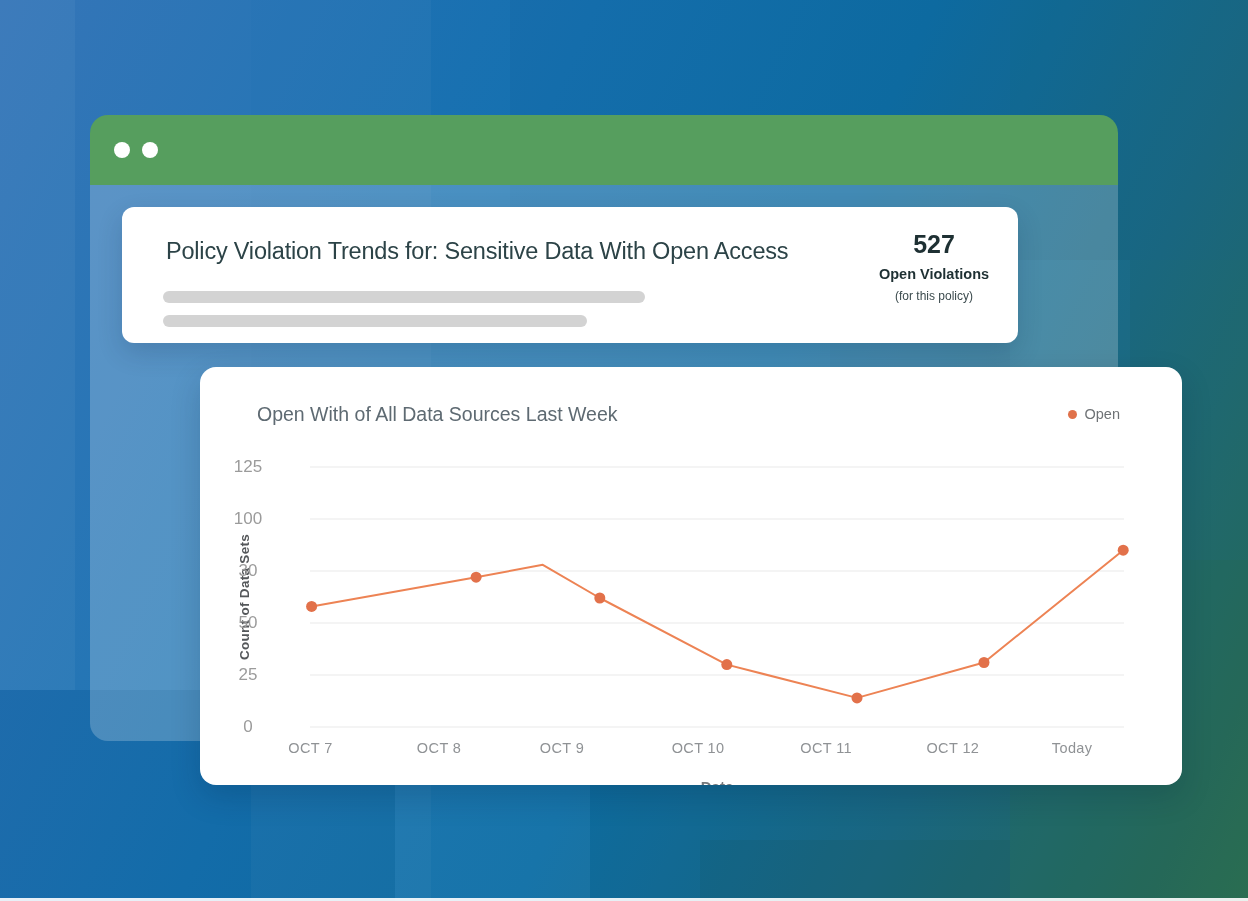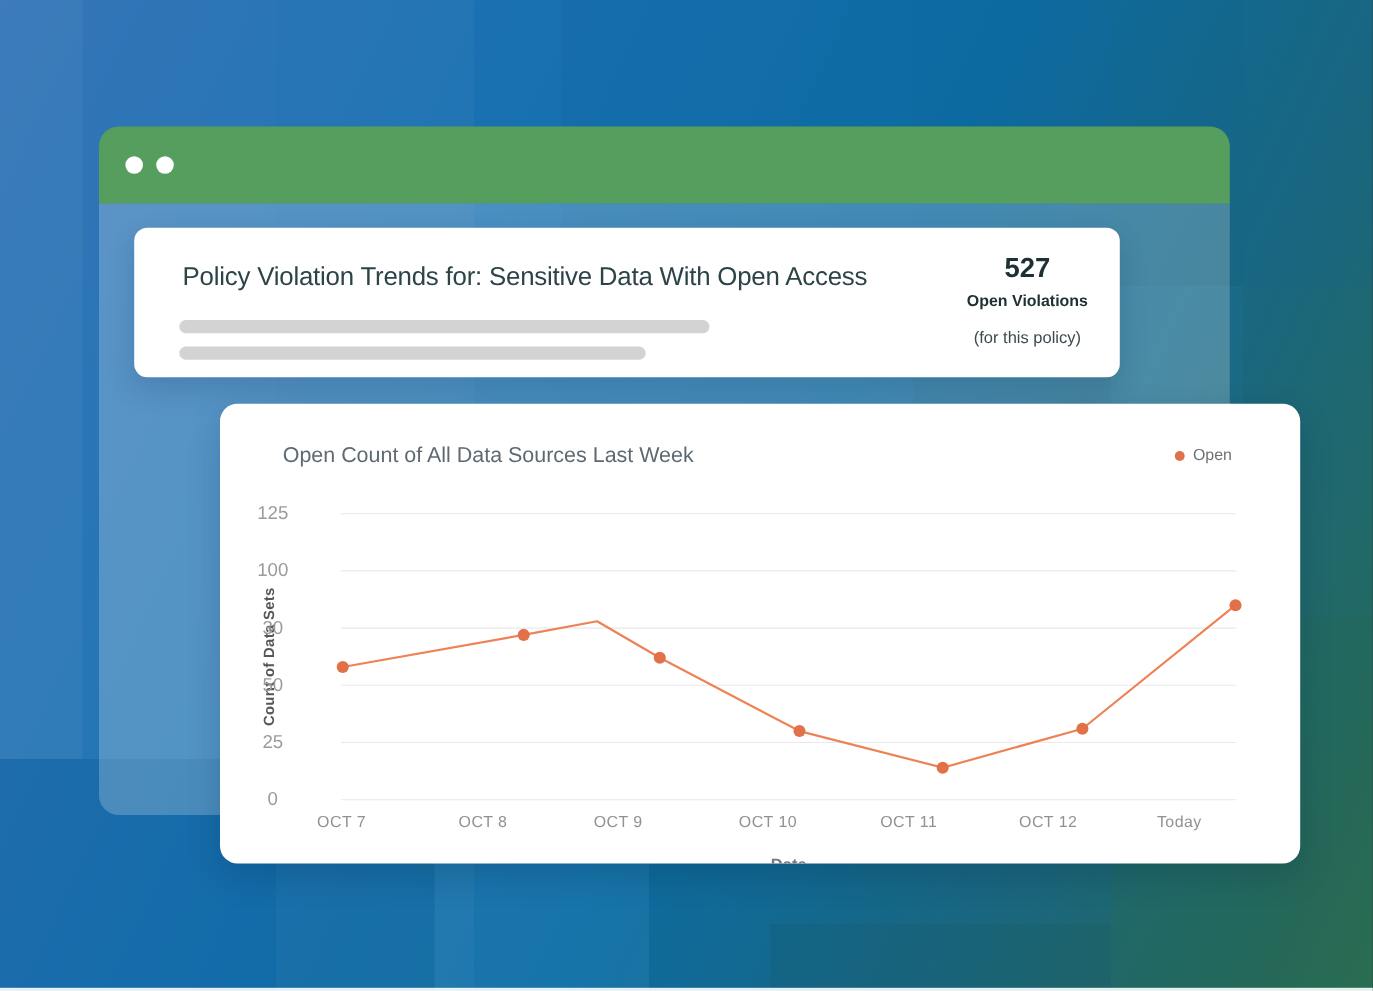--- a/index.html
+++ b/index.html
@@ -25,21 +25,21 @@
   .policy-card{position:absolute;left:122px;top:207px;width:896px;height:136px;background:#fff;
                border-radius:12px;box-shadow:0 10px 26px rgba(0,25,55,0.16);}
   .policy-title{position:absolute;left:44px;top:31px;font-size:23.5px;letter-spacing:-0.2px;
                 color:#2C4347;white-space:nowrap;}
   .skeleton{position:absolute;height:12px;border-radius:6px;background:#D3D3D3;}
   .skeleton.s1{left:41px;top:84px;width:482px;}
   .skeleton.s2{left:41px;top:108px;width:424px;}
   .policy-stats{position:absolute;right:16px;top:22px;width:136px;text-align:center;color:#1E3033;}
   .stat-value{font-size:25px;font-weight:bold;line-height:1.2;}
   .stat-label{font-size:14.5px;font-weight:bold;margin-top:7px;}
-  .stat-sublabel{font-size:15px;font-weight:normal;color:#3C4B4E;margin-top:17px;}
+  .stat-sublabel{font-size:12px;font-weight:normal;color:#3C4B4E;margin-top:7px;}
 
   
   .chart-card{position:absolute;left:200px;top:367px;width:982px;height:418px;background:#fff;
               border-radius:16px;box-shadow:0 12px 30px rgba(0,25,55,0.18);overflow:hidden;}
   .chart-title{position:absolute;left:57px;top:36px;font-size:19.5px;color:#5E6A72;white-space:nowrap;}
   .legend{position:absolute;top:39px;right:62px;display:flex;align-items:center;gap:8px;text-align:right;}
   .legend-dot{width:9px;height:9px;border-radius:50%;}
   .legend-label{font-size:14.5px;color:#6E7275;}
   .plot-svg{position:absolute;left:110px;top:100px;overflow:visible;}
   .ytick{position:absolute;left:0;width:96px;text-align:center;font-size:17px;color:#9B9B9B;}
@@ -85,21 +85,21 @@
     <div class="skeleton s1"></div>
     <div class="skeleton s2"></div>
     <div class="policy-stats">
       <div class="stat-value">527</div>
       <div class="stat-label">Open Violations</div>
       <div class="stat-sublabel">(for this policy)</div>
     </div>
   </div>
 
   <div class="chart-card" id="chart-card">
-    <div class="chart-title">Open Count of All Data Sources Last Week</div>
+    <div class="chart-title">Open With of All Data Sources Last Week</div>
     <div class="legend">
       <span class="legend-dot" id="legend-dot" style="background: rgb(224, 113, 74);"></span>
       <span class="legend-label">Open</span>
     </div>
     <svg class="plot-svg" id="plot-svg" width="814" height="260" viewBox="0 0 814 260">
         <line x1="0" y1="260.0" x2="814" y2="260.0" stroke="#E9E9E9" stroke-width="1"></line>
         <line x1="0" y1="208.0" x2="814" y2="208.0" stroke="#E9E9E9" stroke-width="1"></line>
         <line x1="0" y1="156.0" x2="814" y2="156.0" stroke="#E9E9E9" stroke-width="1"></line>
         <line x1="0" y1="104.0" x2="814" y2="104.0" stroke="#E9E9E9" stroke-width="1"></line>
         <line x1="0" y1="52.0" x2="814" y2="52.0" stroke="#E9E9E9" stroke-width="1"></line>

